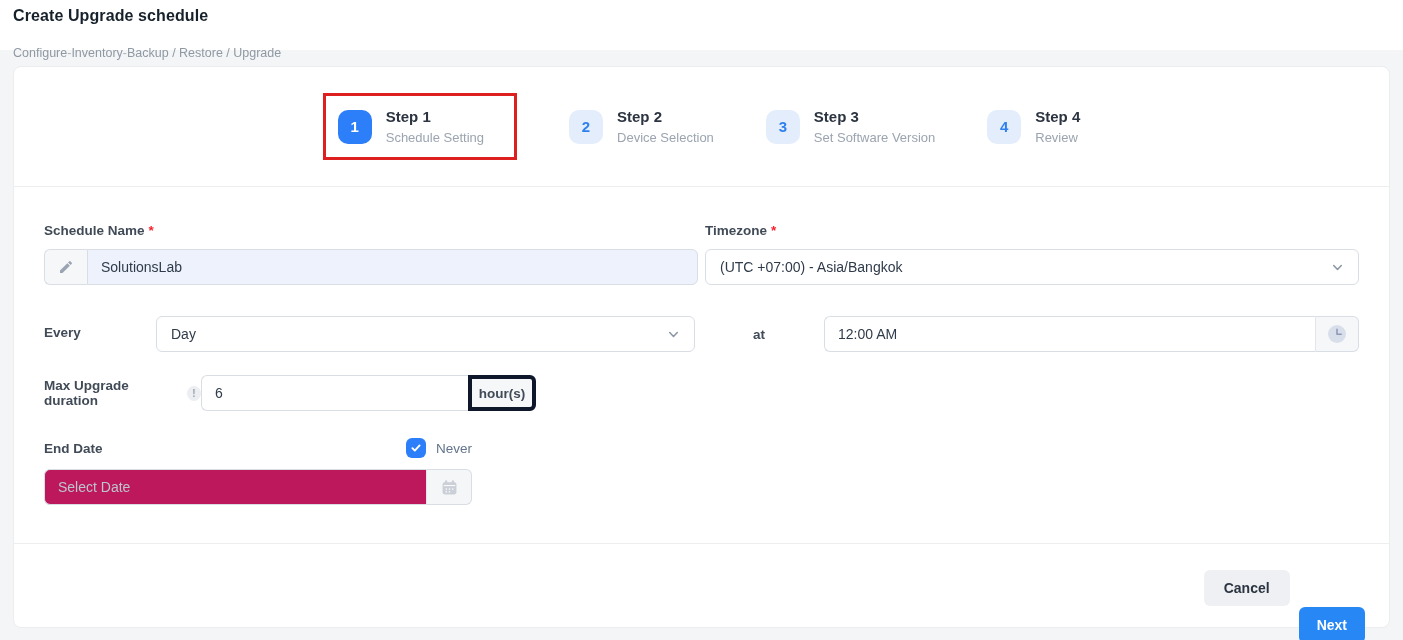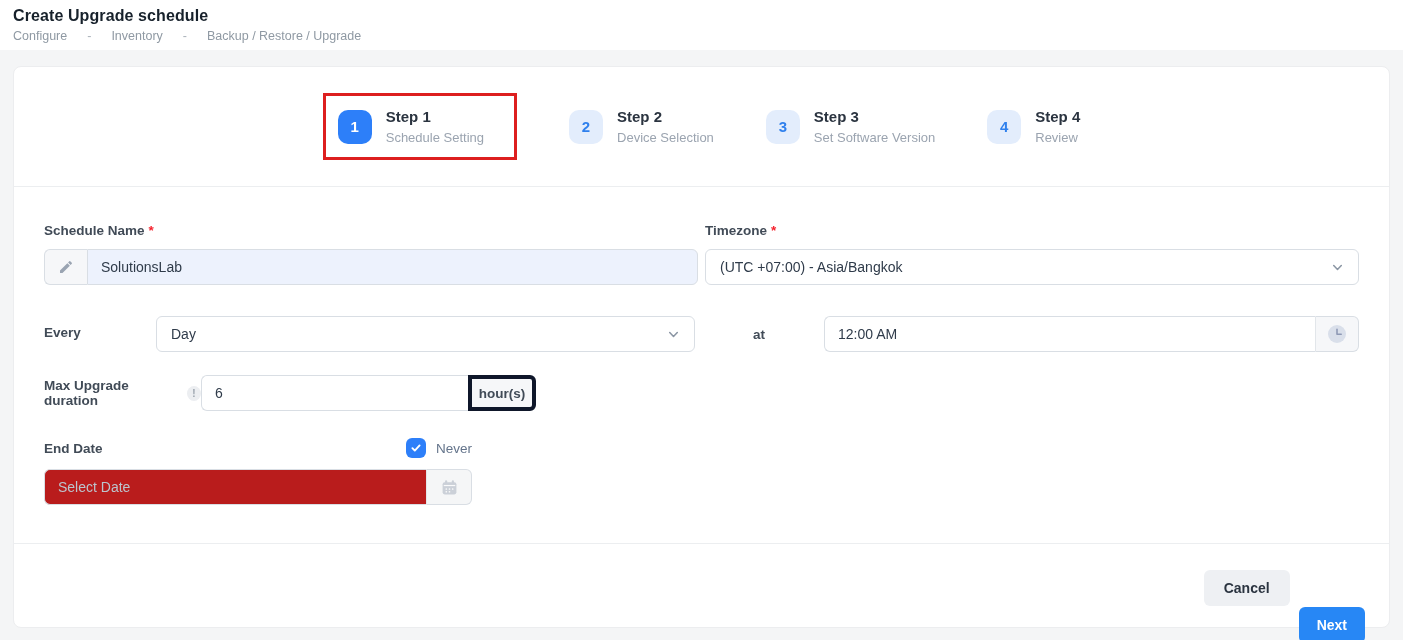--- a/index.html
+++ b/index.html
@@ -17,25 +17,25 @@
     height: 50px;
     padding: 7px 0 0 13px;
   }
   .page-title {
     font-size: 16px;
     font-weight: 700;
     color: #17212b;
     letter-spacing: .1px;
   }
   .breadcrumb {
-    margin-top: 4px;
+    margin-top: 21px;
     font-size: 12.5px;
     color: #8f99a3;
     display: flex;
-    gap: 20px;
+    gap: 0;
     align-items: center;
   }
   .breadcrumb .sep { color: #aab2ba; }
 
   
   .card {
     margin: 16px 13px 0 13px;
     width: 1377px;
     height: 562px;
     background: #ffffff;
@@ -121,21 +121,21 @@
     font-family: "Liberation Sans", sans-serif;
     outline: none;
     background: #ffffff;
     border-radius: 6px;
     min-width: 0;
   }
   .input-group .text-input { border-radius: 0 6px 6px 0; }
   .input-group .text-input.has-right { border-radius: 6px 0 0 6px; border-right: none; }
   .text-input.filled { background: #edf2fd; }
   .text-input:disabled {
-    background: #b91c1c;
+    background: #be185d;
     color: #bcc4cd;
   }
   .text-input::placeholder { color: #bcc4cd; }
 
   .select-box {
     height: 36px;
     border: 1px solid #d9dee4;
     border-radius: 6px;
     background: #ffffff;
     display: flex;

